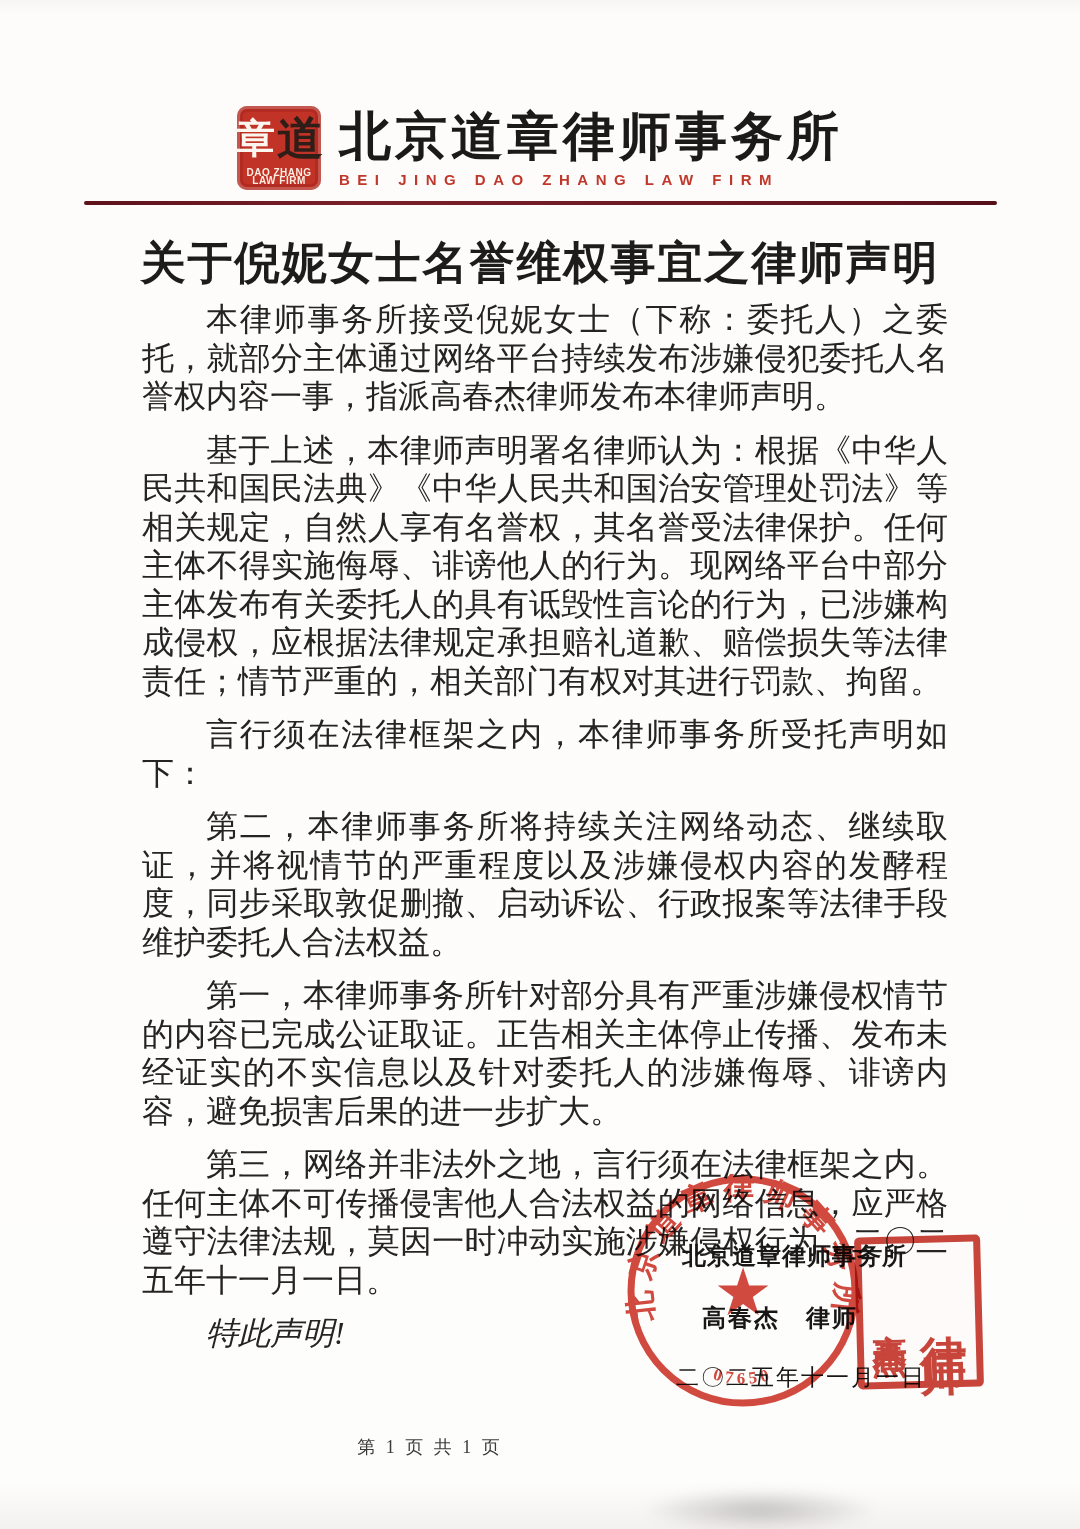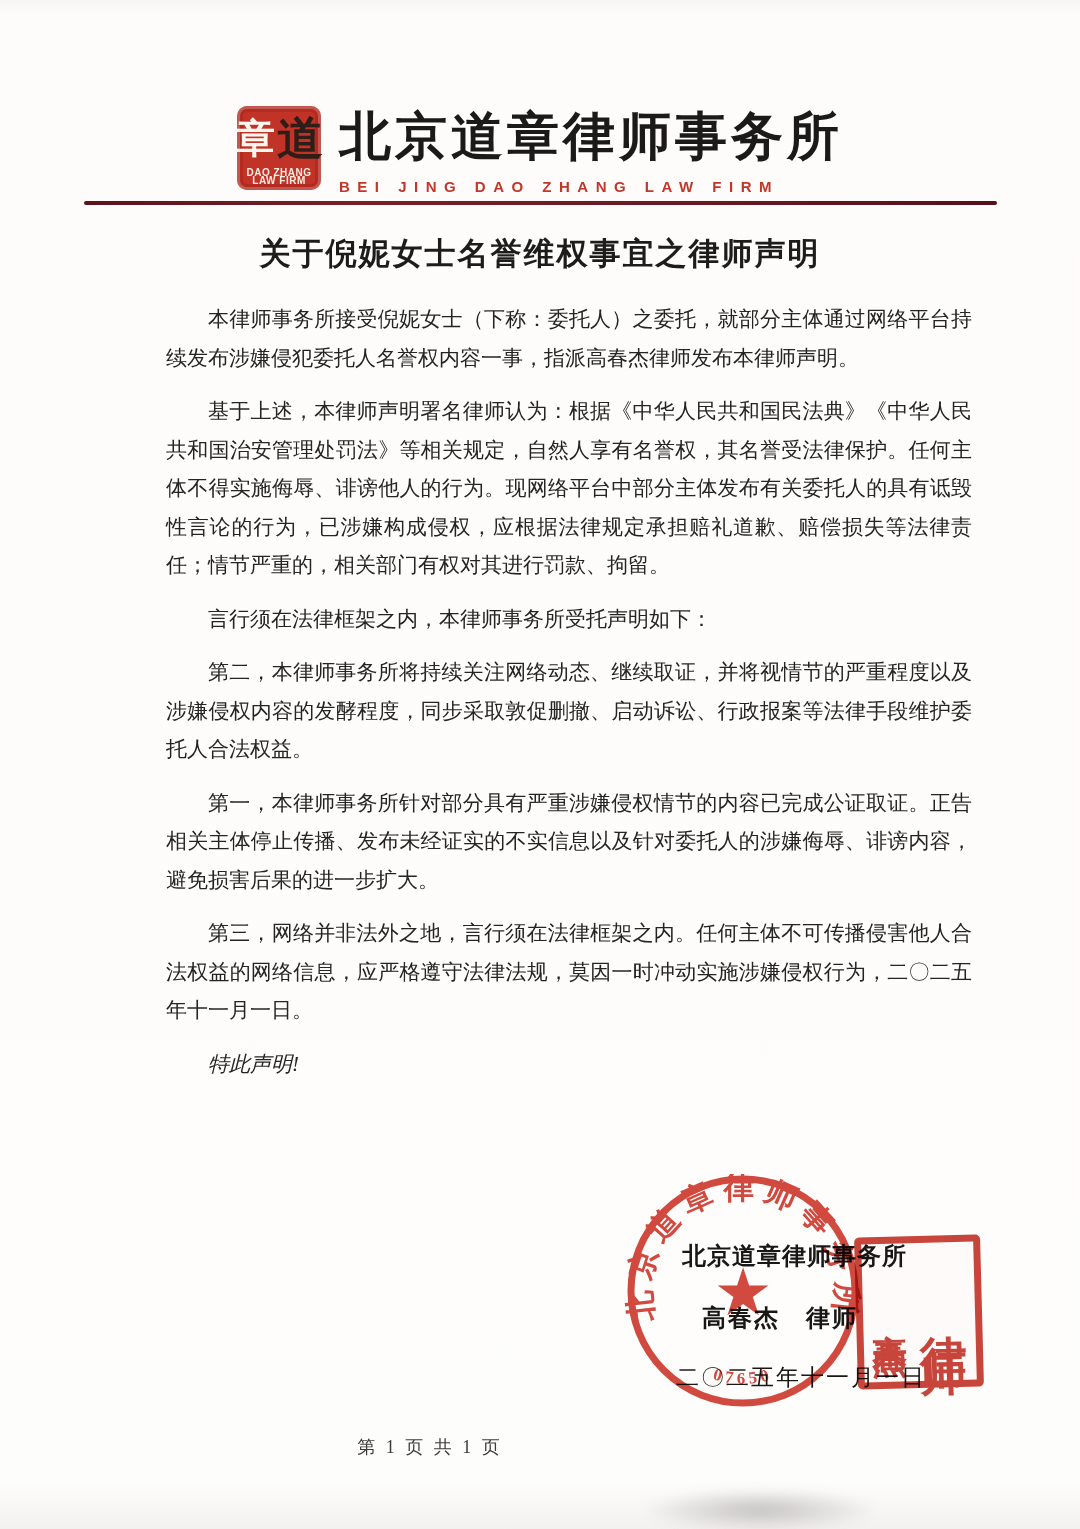--- a/index.html
+++ b/index.html
@@ -45,44 +45,43 @@
     font-size: 10px; font-weight: bold; line-height: 8px; letter-spacing: 0.5px;
     white-space: pre-line;
   }
   .brand-names { display: flex; flex-direction: column; align-items: flex-start; }
   .brand-cn {
     font-size: 52px; font-weight: bold; color: #1c1a19;
     letter-spacing: 4px; line-height: 62px;
     font-family: "Liberation Serif", "DejaVu Serif", serif;
   }
   .brand-en {
-    margin-top: 10px;
+    margin-top: 3px;
     font-family: "Liberation Sans", "DejaVu Sans", sans-serif;
     font-size: 15px; font-weight: bold; color: #c0372b;
     letter-spacing: 7.5px;
   }
   .header-rule {
     position: absolute; top: 201px; left: 84px;
     width: 913px; height: 4px;
     background: linear-gradient(90deg, #5d121c, #7a1f28 30%, #6a1822 70%, #56101a);
     border-radius: 2px;
   }
 
   
   .doc-title {
     position: absolute; top: 233px; left: 0; width: 1080px;
     text-align: center;
-    font-size: 31px; font-weight: bold; color: #1d1c1b;
+    font-size: 45px; font-weight: bold; color: #1d1c1b;
     letter-spacing: 2px;
   }
   .doc-body {
     position: absolute; top: 300px; left: 142px; width: 806px;
-    font-size: 21px; line-height: 38.5px; color: #262422;
+    font-size: 32px; line-height: 38.5px; color: #262422;
     text-align: justify;
-    margin-left: 24px;
   }
   .doc-body p { text-indent: 2em; margin-bottom: 15px; }
   .doc-body p.closing { margin-top: 6px; font-style: italic; }
 
   
   .sig-block { position: absolute; left: 618px; top: 1176px; width: 380px; height: 255px; }
   .sig-text { position: absolute; color: #191715; white-space: nowrap; z-index: 1; }
   .sig-firm   { left: 64px;  top: 64px;  font-size: 24px; font-weight: bold; letter-spacing: 1px; }
   .sig-lawyer { left: 84px;  top: 126px; font-size: 24px; font-weight: bold; letter-spacing: 2px; text-align: center; }
   .sig-date   { left: 58px;  top: 186px; font-size: 23px; letter-spacing: 2px; }

